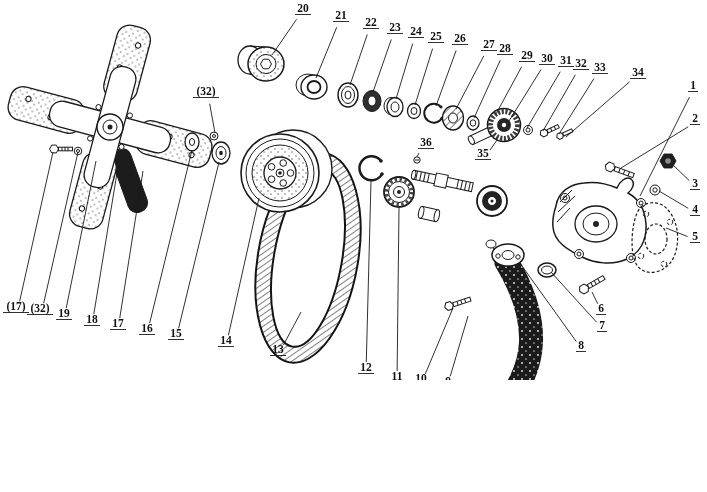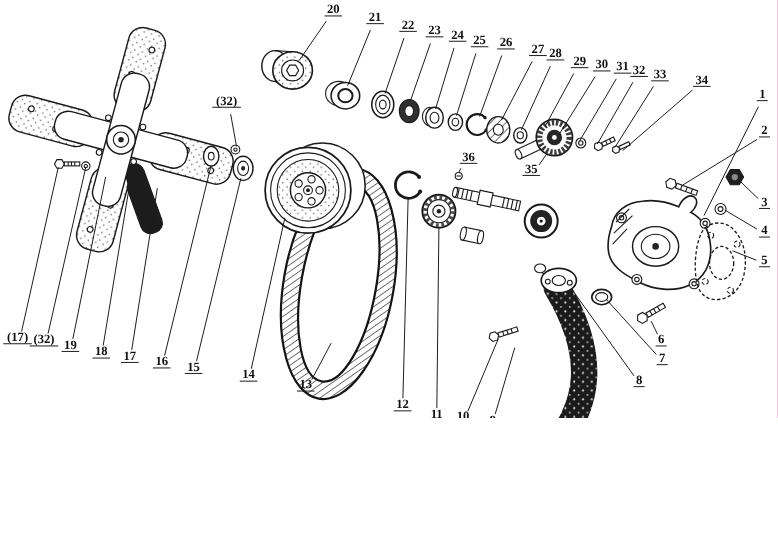--- a/index.html
+++ b/index.html
@@ -1,16 +1,16 @@
 <!DOCTYPE html>
 <html><head>
 <meta charset="utf-8">
 <style>
   html,body{margin:0;padding:0;background:#ffffff;}
-  .stage{position:relative;width:707px;height:380px;background:#ec4899;overflow:hidden;}
+  .stage{position:relative;width:707px;height:380px;background:#0f766e;overflow:hidden;}
   svg{display:block;}
   #diagram text{font:bold 11.5px "Liberation Serif", serif;fill:#101010;}
   .leader{stroke:#1a1a1a;stroke-width:0.9;fill:none;}
   .ink{stroke:#1a1a1a;fill:none;}
 </style>
 </head>
 <body>
 
 <div class="stage">
 <svg id="diagram" width="707" height="492" viewBox="0 0 707 492">

